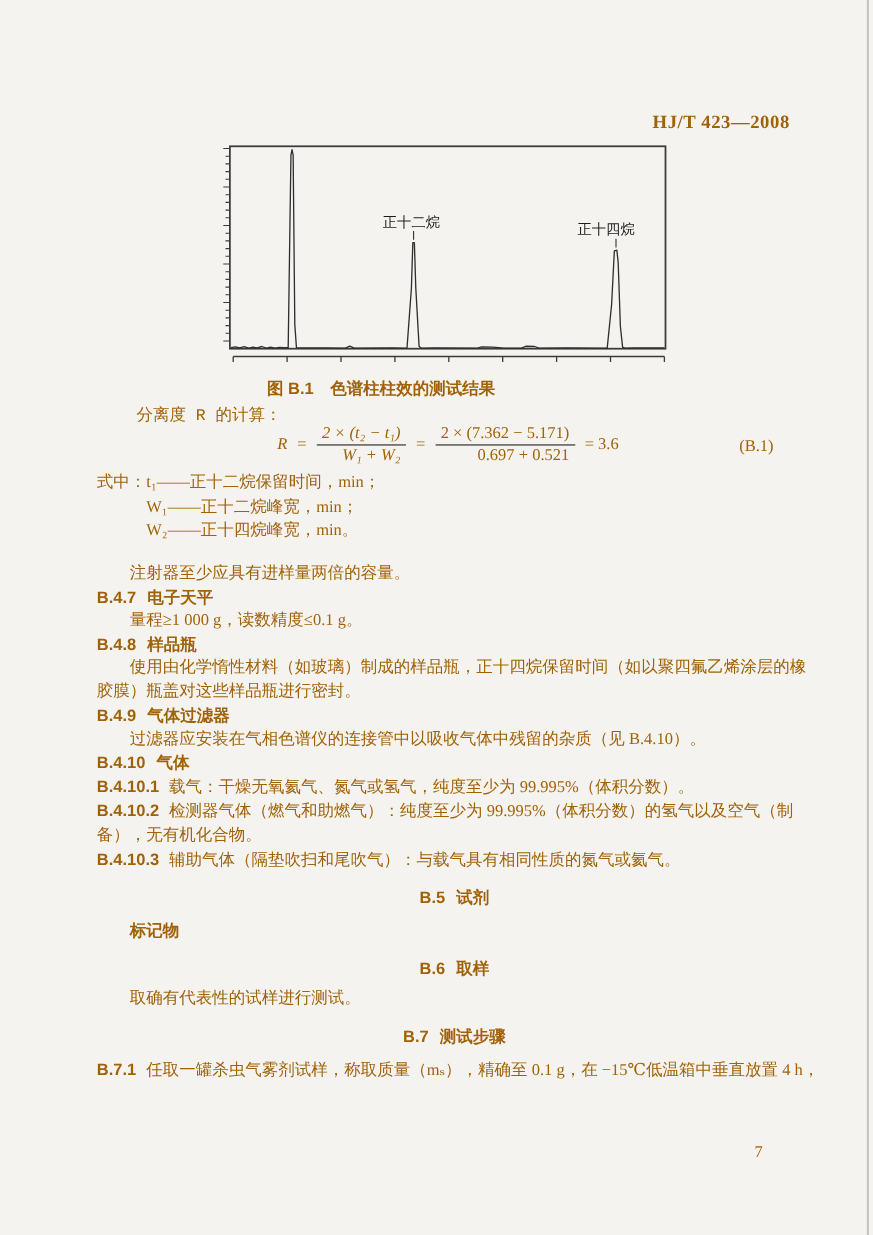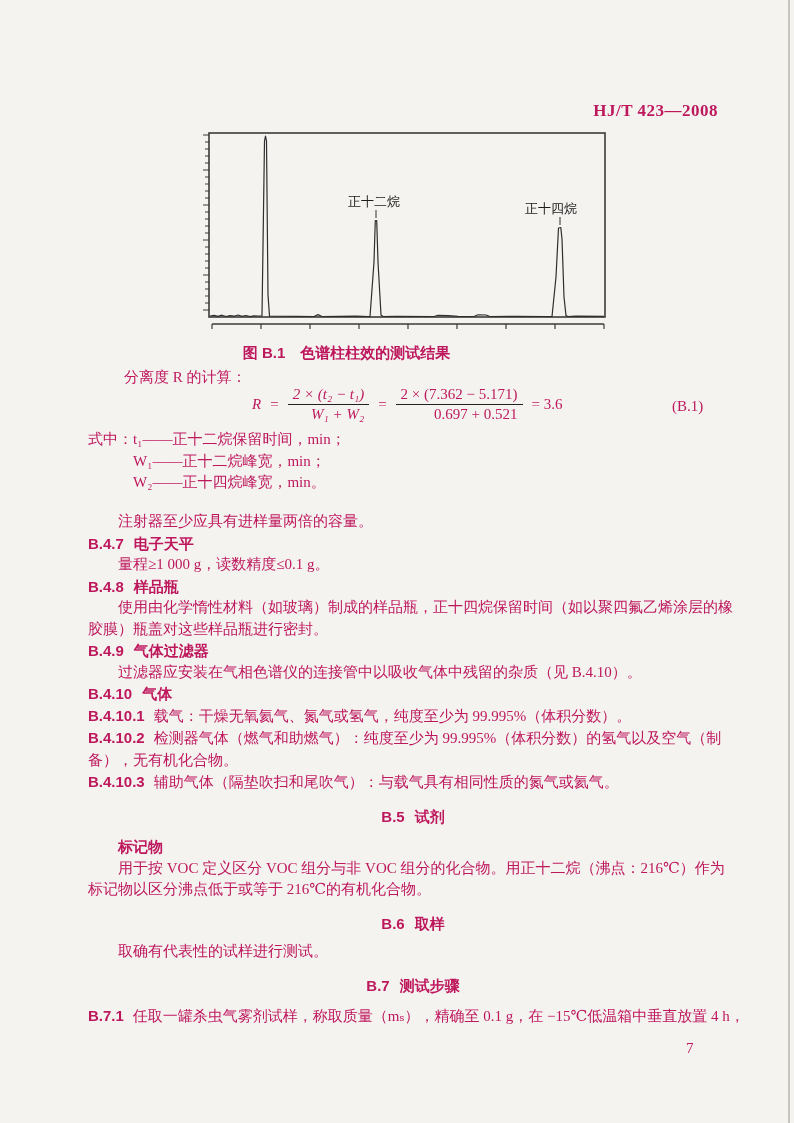--- a/index.html
+++ b/index.html
@@ -1,30 +1,30 @@
 <!DOCTYPE html>
 <html><head>
 <meta charset="utf-8">
 <style>
   html,body{margin:0;padding:0;}
   body{background:#d9d7d3;font-family:"Liberation Serif","DejaVu Serif",serif;}
-  .page{position:relative;width:794px;height:1123px;background:#f4f3f0;overflow:hidden;color:#be185d;
+  .page{position:relative;width:794px;height:1123px;background:#f4f3f0;overflow:hidden;color:#a16207;
         box-shadow:0 0 6px rgba(0,0,0,.25);}
   .scan-edge{position:absolute;right:4px;top:0;width:2px;height:1123px;background:#c9c6c0;}
 
   .std-code{position:absolute;top:101px;right:76px;font-size:17px;font-weight:700;
             font-family:"Liberation Serif",serif;letter-spacing:.5px;}
 
   .chrom{position:absolute;left:196px;top:127px;width:428px;height:212px;}
   .chrom text{font-family:"Liberation Serif","DejaVu Serif",serif;}
 
   .fig-caption{position:absolute;left:0;top:344px;width:693px;text-align:center;
                font-weight:700;font-size:15px;font-family:"Liberation Sans","DejaVu Sans",sans-serif;}
 
-  .calc-intro{position:absolute;left:124px;top:368px;font-size:15px;}
+  .calc-intro{position:absolute;left:124px;top:368px;font-size:15px;font-family:Liberation Mono, monospace;}
 
   .formula-row{position:absolute;left:252px;top:385px;display:flex;align-items:center;gap:9px;
                font-size:15px;font-family:"Liberation Serif","DejaVu Serif",serif;}
   .fv{font-style:italic;}
   .frac{display:inline-flex;flex-direction:column;text-align:right;line-height:19px;}
   .frac .num{padding:0 5px;border-bottom:1.4px solid #222;}
   .frac .den{padding:0 5px;}
   .eq-number{position:absolute;left:672px;top:398px;font-size:15px;}
 
   .where-block{position:absolute;left:88px;top:429px;font-size:15px;line-height:21.5px;}
@@ -97,21 +97,20 @@
     <div class="blk hd"><span class="lbl">B.4.8</span><span>样品瓶</span></div>
     <div class="blk para">使用由化学惰性材料（如玻璃）制成的样品瓶，正十四烷保留时间（如以聚四氟乙烯涂层的橡胶膜）瓶盖对这些样品瓶进行密封。</div>
     <div class="blk hd"><span class="lbl">B.4.9</span><span>气体过滤器</span></div>
     <div class="blk para">过滤器应安装在气相色谱仪的连接管中以吸收气体中残留的杂质（见 B.4.10）。</div>
     <div class="blk hd"><span class="lbl">B.4.10</span><span>气体</span></div>
     <div class="blk item"><span class="lbl">B.4.10.1</span><span>载气：干燥无氧氦气、氮气或氢气，纯度至少为 99.995%（体积分数）。</span></div>
     <div class="blk item"><span class="lbl">B.4.10.2</span><span>检测器气体（燃气和助燃气）：纯度至少为 99.995%（体积分数）的氢气以及空气（制备），无有机化合物。</span></div>
     <div class="blk item"><span class="lbl">B.4.10.3</span><span>辅助气体（隔垫吹扫和尾吹气）：与载气具有相同性质的氮气或氦气。</span></div>
     <div class="blk hd gap-lg"><span class="lbl">B.5</span><span>试剂</span></div>
     <div class="blk sub-hd gap-md">标记物</div>
-    <div class="blk para">用于按 VOC 定义区分 VOC 组分与非 VOC 组分的化合物。用正十二烷（沸点：216℃）作为标记物以区分沸点低于或等于 216℃的有机化合物。</div>
     <div class="blk hd gap-lg"><span class="lbl">B.6</span><span>取样</span></div>
     <div class="blk para gap-sm">取确有代表性的试样进行测试。</div>
     <div class="blk hd gap-lg"><span class="lbl">B.7</span><span>测试步骤</span></div>
     <div class="blk item gap-md nowrap"><span class="lbl">B.7.1</span><span>任取一罐杀虫气雾剂试样，称取质量（mₛ），精确至 0.1 g，在 −15℃低温箱中垂直放置 4 h，</span></div>
   </div>
 
   <div class="page-num">7</div>
 </div>
 
 </body></html>

